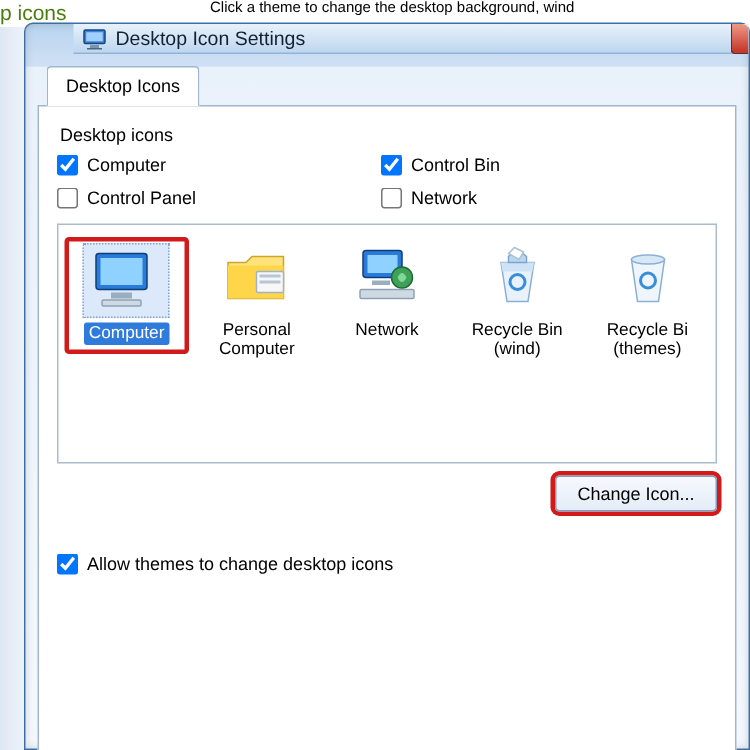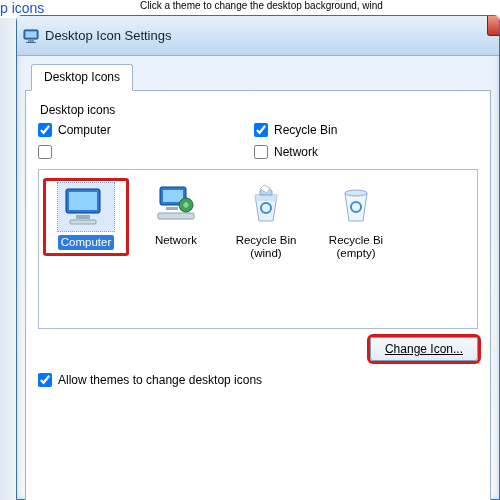--- a/index.html
+++ b/index.html
@@ -1,27 +1,27 @@
 <!DOCTYPE html>
 <html><head>
 <meta charset="utf-8">
 <style>
   * { box-sizing: border-box; }
   html, body { margin: 0; padding: 0; width: 500px; height: 500px; overflow: hidden; }
   body { font-family: "Segoe UI", Tahoma, sans-serif; font-size: 12px; background: #e8eef5; color: #000; }
 
   .backdrop { position: absolute; left: 0; top: 0; width: 500px; height: 500px; background: #fff; }
-  .backdrop .bg-link { position: absolute; left: 0; top: 0; color: #1d4ed8; font-size: 14px; }
+  .backdrop .bg-link { position: absolute; left: 0; top: 0; color: #4d7c0f; font-size: 14px; }
   .backdrop .bg-hint { position: absolute; left: 140px; top: 0; font-size: 10px; }
   .backdrop .fade { position: absolute; left: 0; top: 18px; width: 16px; height: 482px; background: linear-gradient(to right,#dfe7f2,#eef3f9); }
 
   .window { position: absolute; left: 16px; top: 15px; width: 484px; height: 485px;
             background: linear-gradient(to bottom,#b9d4ef 0,#cfe0f4 28px,#e9f1fa 29px,#f4f8fd 100%);
             border: 1px solid #3b6ea5; border-radius: 6px 6px 0 0; box-shadow: 0 0 6px rgba(0,0,0,.15) inset; }
-  .titlebar { height: 40px; display: flex; align-items: center; gap: 6px; padding: 0 6px; background: linear-gradient(to bottom,#e8f1fb,#bed6ef); border-bottom: 1px solid #8fb3d9; }
+  .titlebar { height: 20px; display: flex; align-items: center; gap: 6px; padding: 0 6px; background: linear-gradient(to bottom,#e8f1fb,#bed6ef); border-bottom: 1px solid #8fb3d9; margin-left: 32px; }
   .titlebar .app-icon { width: 16px; height: 16px; }
   .titlebar .title { font-size: 13px; color: #123; }
   .close-box { position: absolute; right: 0; top: 0; width: 12px; height: 20px; background: linear-gradient(to bottom,#e98,#c43324); border: 1px solid #7a2018; border-top: none; border-right: none; border-radius: 0 4px 0 3px; }
 
   .client { padding: 8px 8px 0 8px; }
   .tabstrip { height: 26px; position: relative; }
   .tab { position: absolute; left: 6px; bottom: -1px; padding: 5px 12px 6px; background: #fff; border: 1px solid #9fb6cf; border-bottom: 1px solid #fff; border-radius: 3px 3px 0 0; font-size: 12px; }
   .tabpage { background: #fff; border: 1px solid #9fb6cf; padding: 10px 12px 6px; height: 440px; }
 
   .group-label { font-size: 12px; margin: 2px 0 6px 2px; }
@@ -32,24 +32,24 @@
 
   .icon-box { border: 1px solid #aabccd; background: #fff; height: 160px; padding: 10px 6px; display: flex; align-items: flex-start; gap: 8px; overflow: hidden; }
   .item { width: 82px; display: flex; flex-direction: column; align-items: center; text-align: center; }
   .item .ico-wrap { width: 58px; height: 50px; display: flex; align-items: center; justify-content: center; }
   .item .caption { font-size: 11.5px; line-height: 1.15; margin-top: 3px; padding: 1px 3px; }
   .item.selected .caption { background: #2f7bdc; color: #fff; border-radius: 2px; }
   .item.redbox { outline: 3px solid #d31a1a; outline-offset: -1px; padding-top: 2px; padding-bottom: 4px; border-radius: 1px; }
   .item.selected .ico-wrap { background: #dbe9fb; border: 1px dotted #7ea6d8; }
 
   .btn-row { display: flex; gap: 8px; justify-content: flex-end; margin-top: 8px; }
-  .btn { font-size: 12px; padding: 4px 14px; background: linear-gradient(to bottom,#f6f9fd,#e3ecf6); border: 1px solid #7d9ec0; border-radius: 3px; cursor: default; text-decoration: underline; }
+  .btn { font-size: 12px; padding: 4px 14px; background: linear-gradient(to bottom,#f6f9fd,#e3ecf6); border: 1px solid #7d9ec0; border-radius: 3px; cursor: default; }
   .btn.redbox { box-shadow: 0 0 0 3px #d31a1a; }
 
-  .allow-row { display: flex; align-items: center; gap: 6px; margin-top: 12px; }
+  .allow-row { display: flex; align-items: center; gap: 6px; margin-top: 28px; }
   .allow-row input { width: 14px; height: 14px; margin: 0; }
 
   svg { display: block; }
 </style>
 </head>
 <body>
 
 <div class="backdrop">
   <span class="bg-link">p icons</span>
   <span class="bg-hint">Click a theme to change the desktop background, wind</span>
@@ -78,42 +78,55 @@
 
       <div class="group-label">Desktop icons</div>
 
       <div class="chk-grid">
         <div class="chk">
           <input type="checkbox" checked="" style="">
           <label>Computer</label>
         </div>
         <div class="chk">
           <input type="checkbox" checked="" style="">
-          <label>Recycle Bin</label>
+          <label>Control Bin</label>
         </div>
         <div class="chk">
           <input type="checkbox" style="">
+          <label>Control Panel</label>
         </div>
         <div class="chk">
           <input type="checkbox" style="">
           <label>Network</label>
         </div>
       </div>
 
       <div class="icon-box">
         <div class="item selected redbox">
           <div class="ico-wrap">
             <svg width="48" height="44" viewBox="0 0 48 44">
                 <rect x="4" y="4" width="34" height="24" rx="2" fill="#2a7ad9" stroke="#0e3e78"></rect>
                 <rect x="7" y="7" width="28" height="18" fill="#8fd1ff"></rect>
                 <rect x="14" y="30" width="14" height="4" fill="#99aebf"></rect>
                 <rect x="8" y="35" width="26" height="4" rx="1" fill="#cfd9e2" stroke="#8ea2b3"></rect>
               </svg>
           </div>
           <div class="caption">Computer</div>
+        </div>
+        <div class="item">
+          <div class="ico-wrap">
+            <svg width="48" height="44" viewBox="0 0 48 44">
+                <path d="M5 12 L17 12 L21 8 L42 8 L42 36 L5 36 Z" fill="#ffe27a" stroke="#caa62e"></path>
+                <path d="M5 14 L42 14 L42 36 L5 36 Z" fill="#ffd54a"></path>
+                <rect x="24" y="18" width="18" height="14" rx="1" fill="#f7f7f7" stroke="#9fb4c9"></rect>
+                <rect x="26" y="20" width="14" height="2" fill="#b7c6d6"></rect>
+                <rect x="26" y="24" width="14" height="2" fill="#b7c6d6"></rect>
+              </svg>
+          </div>
+          <div class="caption">Personal Computer</div>
         </div>
         <div class="item">
           <div class="ico-wrap">
             <svg width="48" height="44" viewBox="0 0 48 44">
                 <rect x="8" y="4" width="26" height="18" rx="2" fill="#2a7ad9" stroke="#0e3e78"></rect>
                 <rect x="11" y="7" width="20" height="12" fill="#8fd1ff"></rect>
                 <rect x="14" y="24" width="12" height="3" fill="#99aebf"></rect>
                 <rect x="6" y="30" width="36" height="6" rx="1" fill="#cfd9e2" stroke="#8ea2b3"></rect>
                 <circle cx="34" cy="22" r="7" fill="#3fa057" stroke="#1d6a33"></circle>
                 <path d="M31 22 Q34 16 37 22 Q34 28 31 22" fill="#7fd89a"></path>
@@ -134,21 +147,21 @@
           <div class="caption">Recycle Bin (wind)</div>
         </div>
         <div class="item">
           <div class="ico-wrap">
             <svg width="48" height="44" viewBox="0 0 48 44">
                 <path d="M13 10 L35 10 L31 38 L17 38 Z" fill="#eef5fc" stroke="#8cb0d5"></path>
                 <ellipse cx="24" cy="10" rx="11" ry="3" fill="#d6e7f7" stroke="#8cb0d5"></ellipse>
                 <circle cx="24" cy="24" r="5" fill="none" stroke="#3a8ddb" stroke-width="2"></circle>
               </svg>
           </div>
-          <div class="caption">Recycle Bi (empty)</div>
+          <div class="caption">Recycle Bi (themes)</div>
         </div>
       </div>
 
       <div class="btn-row">
         <button class="btn redbox">Change Icon...</button>
       </div>
 
       <div class="allow-row">
         <input type="checkbox" checked="" style="">
         <label>Allow themes to change desktop icons</label>

